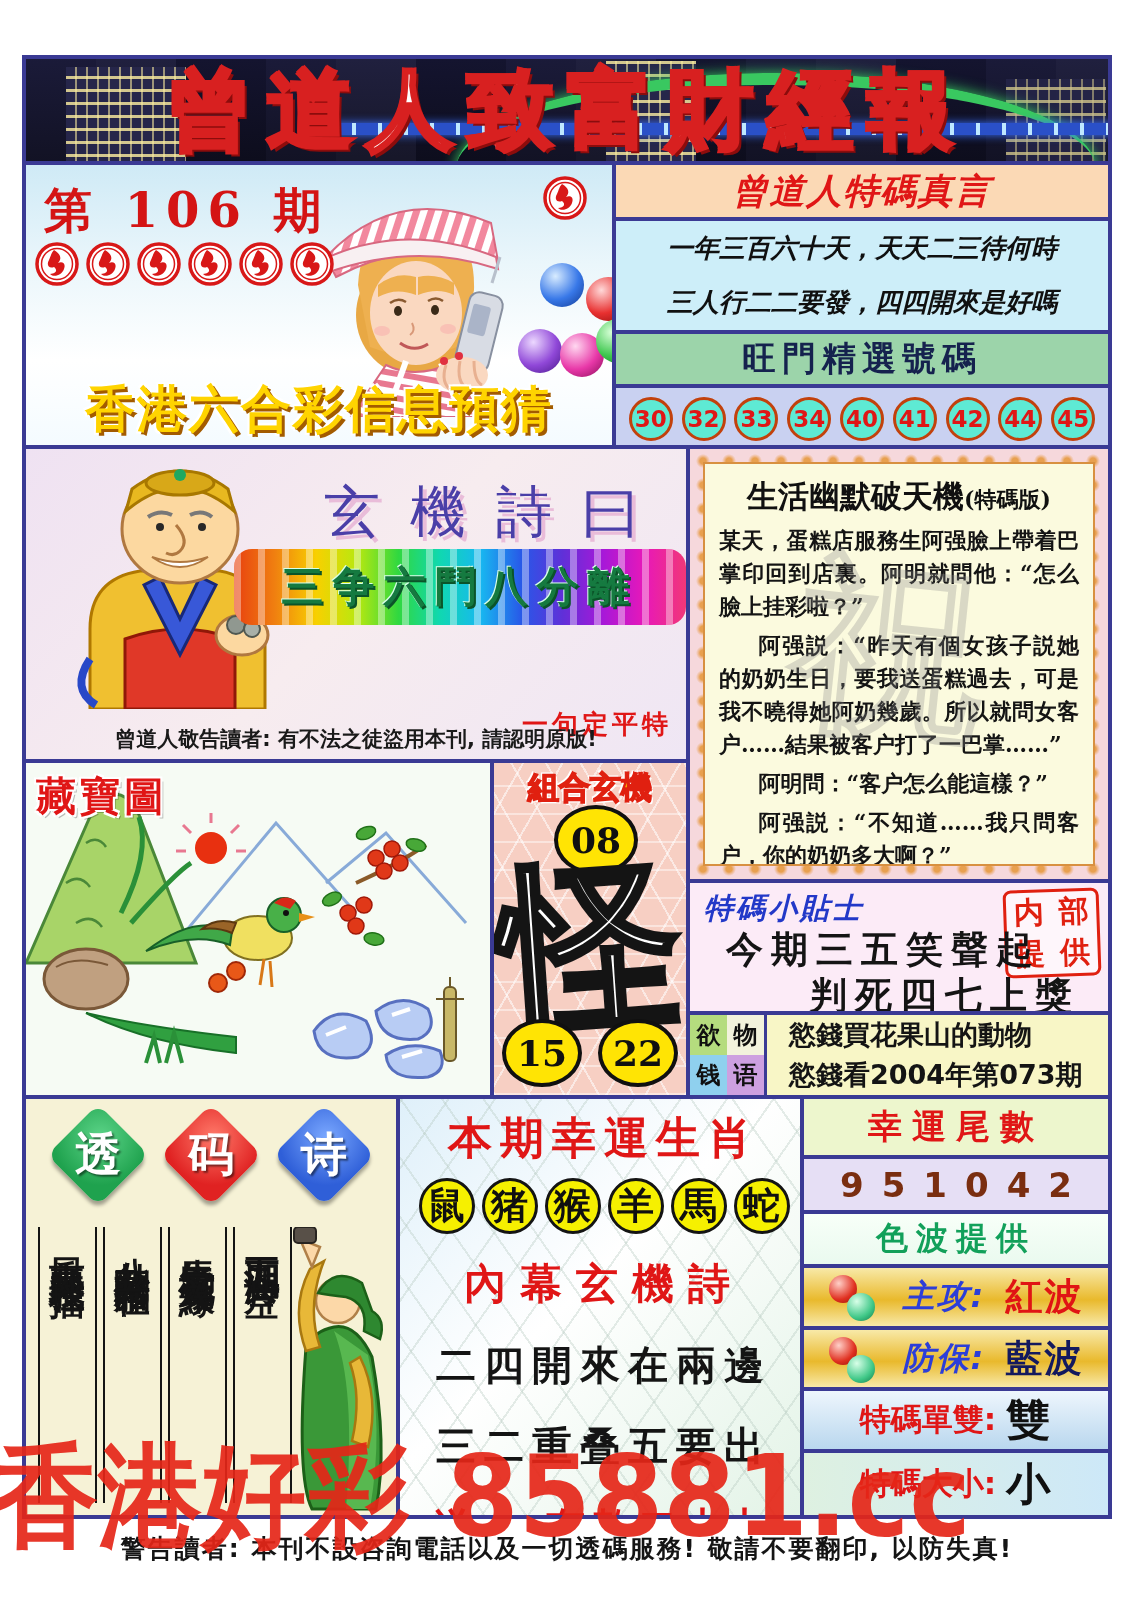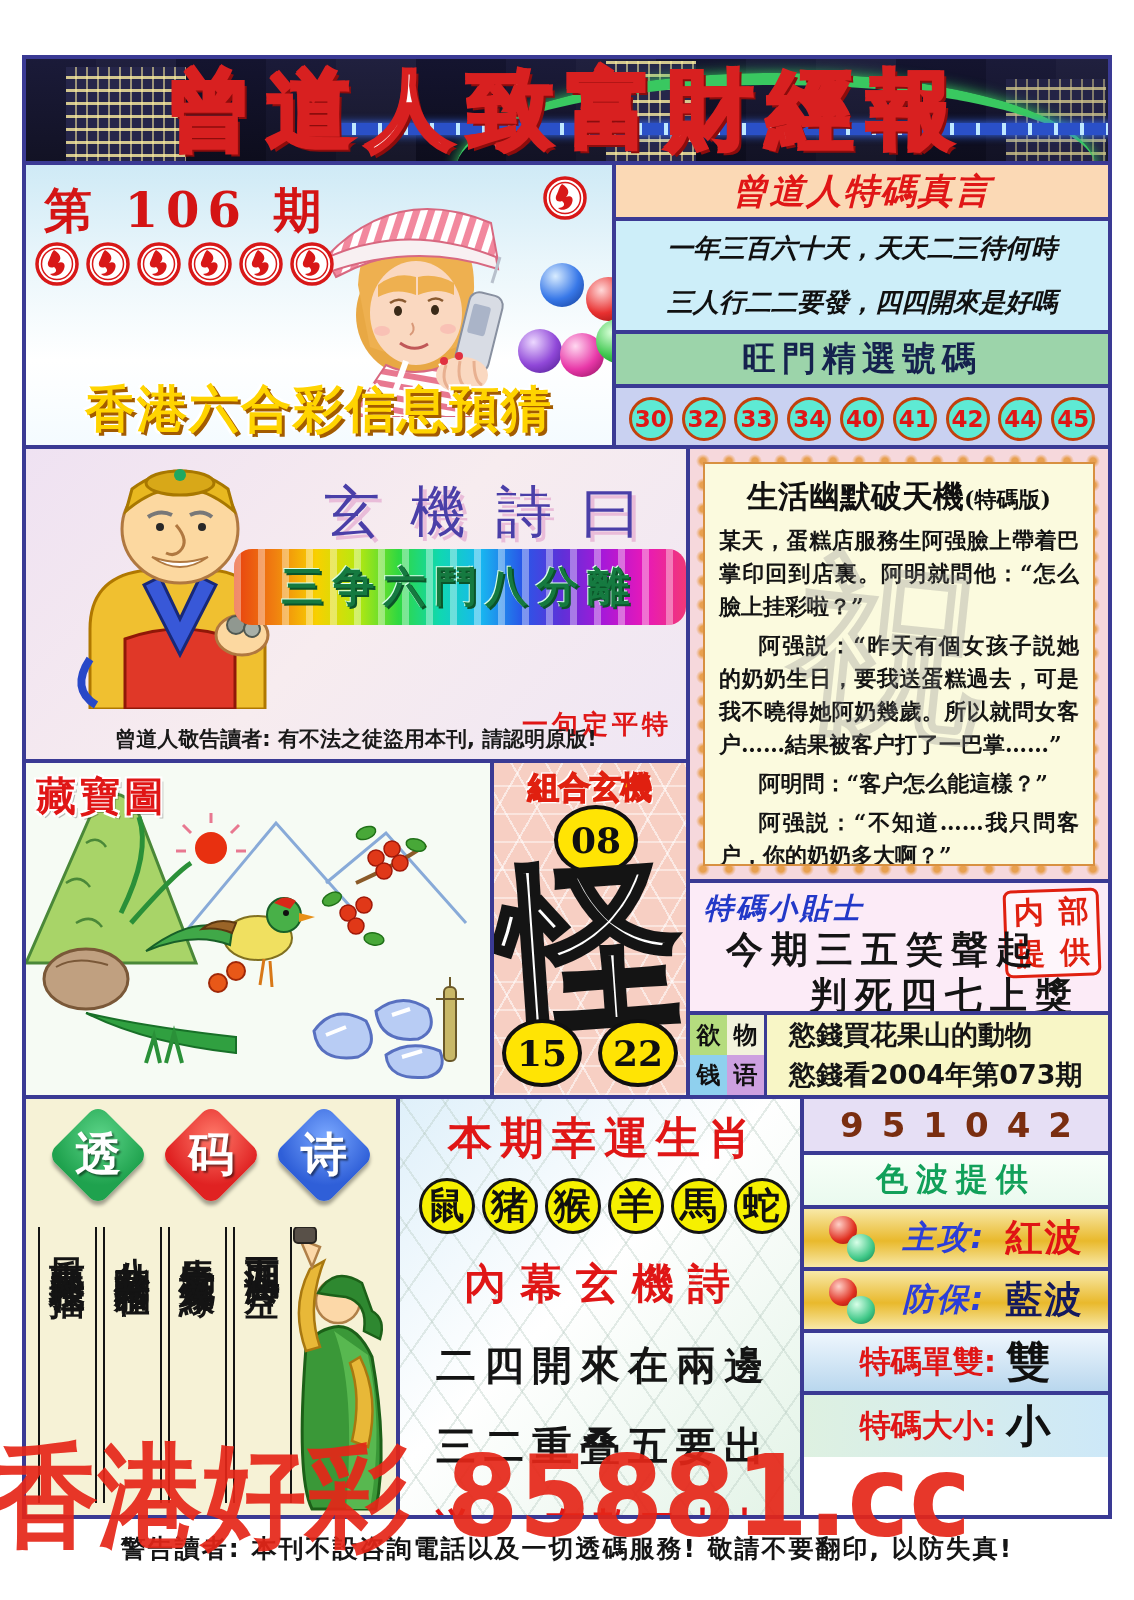--- a/index.html
+++ b/index.html
@@ -490,20 +490,21 @@
       <div class="zodiac">馬</div>
       <div class="zodiac">蛇</div>
     </div>
     <div class="innerTitle">內幕玄機詩</div>
     <div class="luckyLine">二四開來在兩邊</div>
     <div class="luckyLine">三二重叠五要出</div>
     <div class="gift">送： 有數二十九</div>
   </div>
 
   <div class="panel tailPanel">
+    <div class="trow t1">幸運尾數</div>
     <div class="trow t2">
       <span>9</span>
       <span>5</span>
       <span>1</span>
       <span>0</span>
       <span>4</span>
       <span>2</span>
     </div>
     <div class="trow t3">色波提供</div>
     <div class="trow t4">

